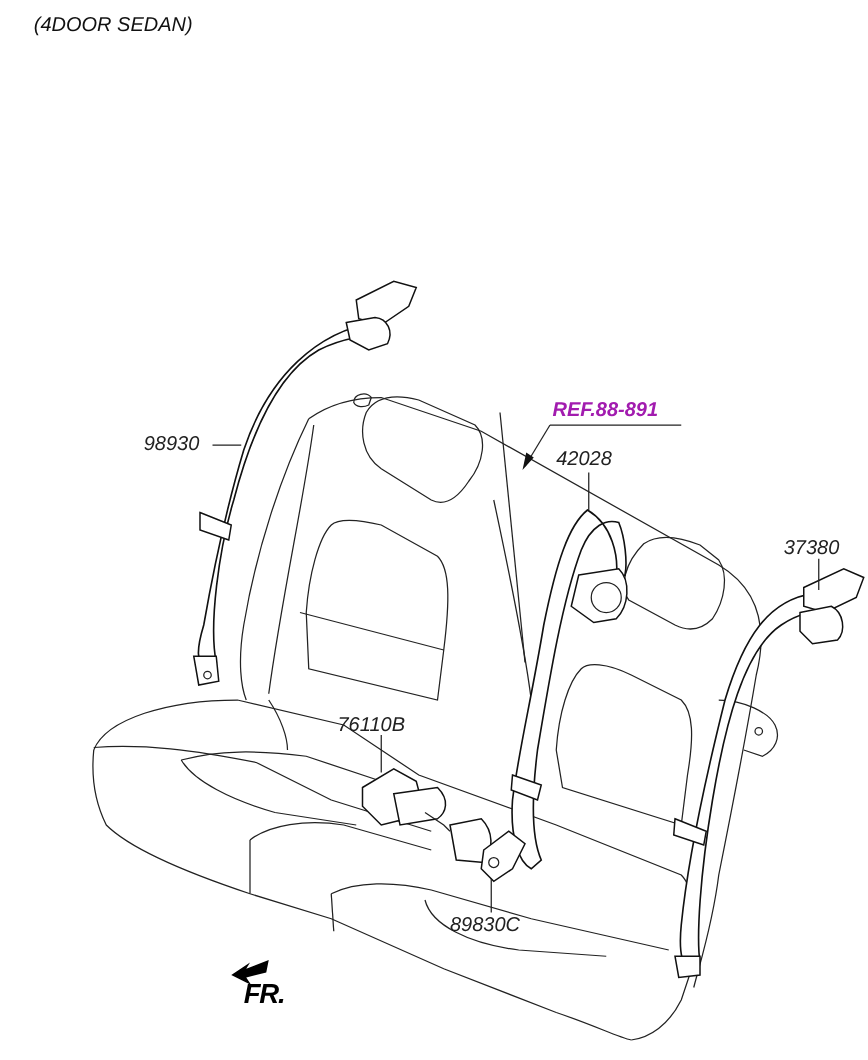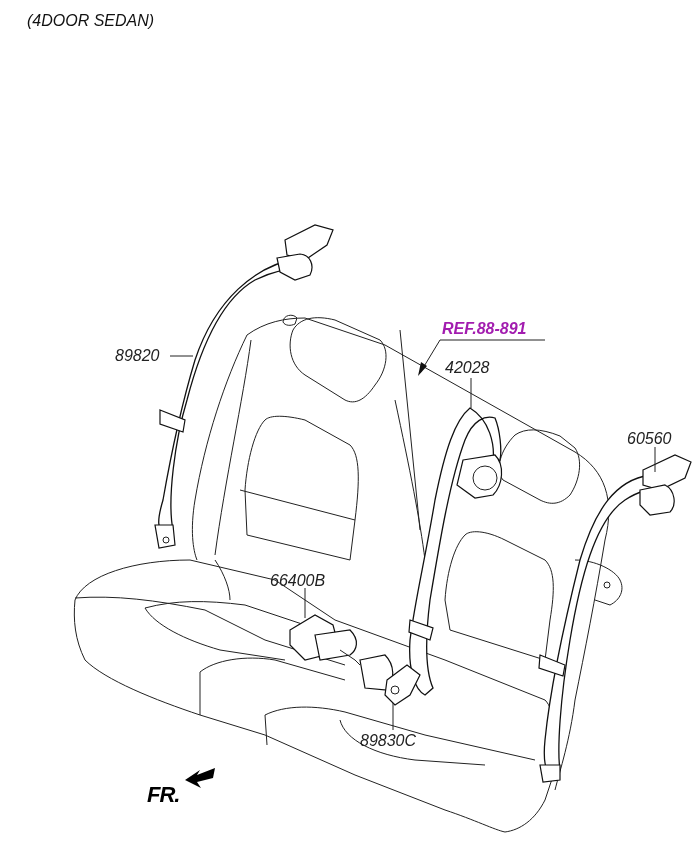--- a/index.html
+++ b/index.html
@@ -1,21 +1,21 @@
 <!DOCTYPE html>
 <html><head>
 <meta charset="utf-8">
 <style>
   html, body { margin: 0; padding: 0; background: #ffffff; }
   body { width: 694px; height: 848px; position: relative; overflow: hidden; font-family: "Liberation Sans", sans-serif; color: #1a1a1a; }
   #diagram { position: absolute; left: 15px; top: 0; width: 694px; height: 848px; font-style: italic; }
   .header-note { position: absolute; left: 12px; top: 12px; font-size: 16px; color: #111; }
   .part-label { position: absolute; font-size: 16px; color: #222; white-space: nowrap; }
   .ref-label { position: absolute; font-size: 16px; font-weight: bold; color: #a21caf; white-space: nowrap; }
-  .fr-label { position: absolute; font-size: 22px; font-weight: bold; color: #000; letter-spacing: -1px; }
+  .fr-label { position: absolute; font-size: 22px; font-weight: bold; color: #000; letter-spacing: -1px; margin-left: 48px; }
   svg .ln { fill: none; stroke: #222; stroke-width: 1; }
   svg .belt { fill: #fff; stroke: #111; stroke-width: 1.3; }
   svg .part { fill: #fff; stroke: #111; stroke-width: 1.2; }
   svg .leader { stroke: #222; stroke-width: 1; fill: none; }
 </style>
 </head>
 <body>
 
 <div id="diagram">
   <svg width="694" height="848" viewBox="0 0 694 848">
@@ -99,19 +99,19 @@
       <line class="leader" x1="640" y1="447" x2="640" y2="472"></line>
       <line class="leader" x1="290" y1="588" x2="290" y2="618"></line>
       <line class="leader" x1="378" y1="703" x2="378" y2="730"></line>
     </g>
 
     <path d="M170 780 L 185 770 L 182 775 L 200 768 L 198 778 L 182 782 L 186 788 Z" fill="#000"></path>
   </svg>
 
   <div class="header-note">(4DOOR SEDAN)</div>
   <div class="ref-label" style="left:427px; top:320px;">REF.88-891</div>
-  <div class="part-label" style="left:100px; top:347px;">89820</div>
+  <div class="part-label" style="left:100px; top:347px;">98930</div>
   <div class="part-label" style="left:430px; top:359px;">42028</div>
-  <div class="part-label" style="left:612px; top:430px;">60560</div>
-  <div class="part-label" style="left:255px; top:572px;">66400B</div>
+  <div class="part-label" style="left:612px; top:430px;">37380</div>
+  <div class="part-label" style="left:255px; top:572px;">76110B</div>
   <div class="part-label" style="left:345px; top:732px;">89830C</div>
   <div class="fr-label" style="left:132px; top:782px;">FR.</div>
 </div>
 
 </body></html>

